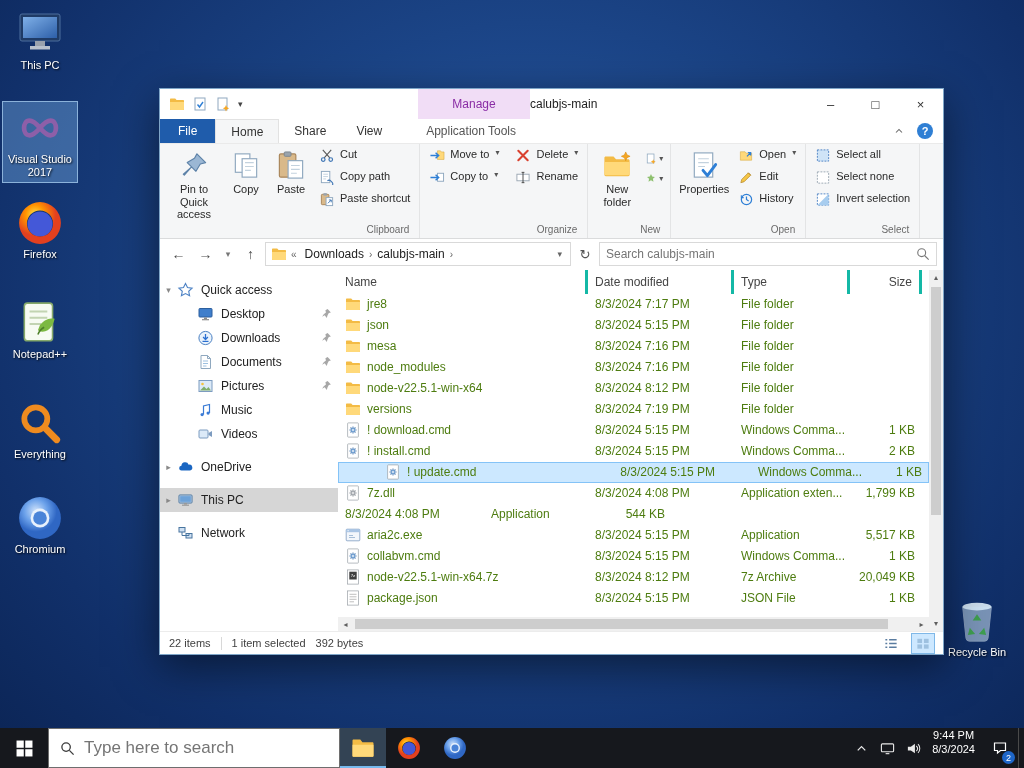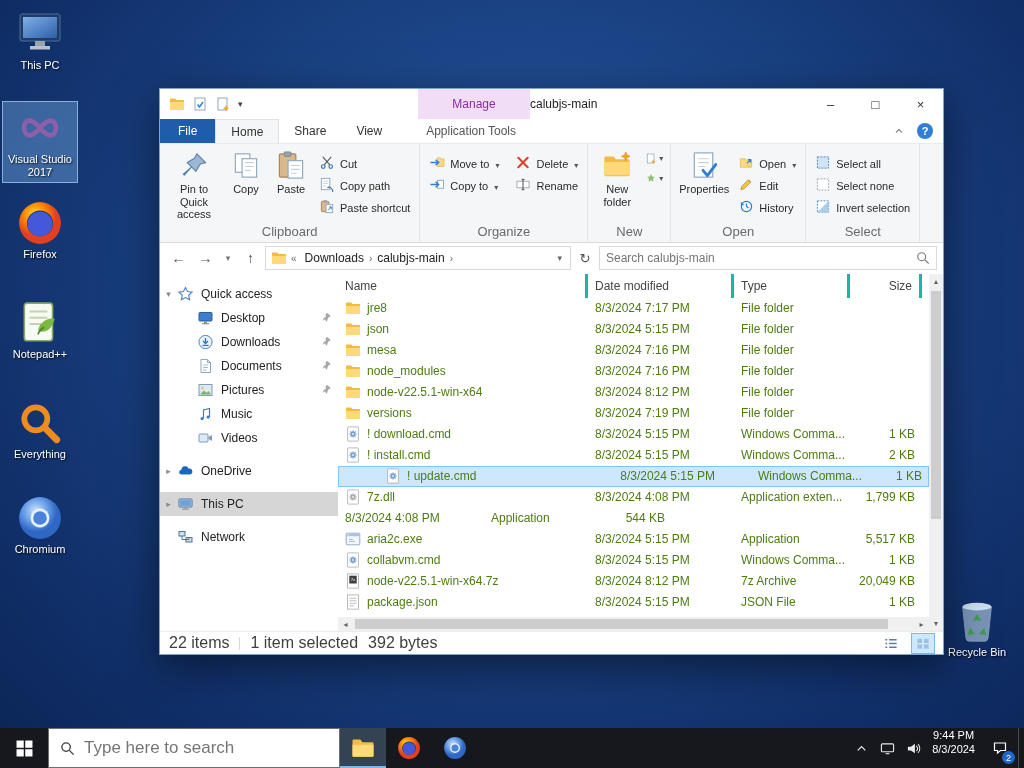--- a/index.html
+++ b/index.html
@@ -40,26 +40,26 @@
   .tab.contextual { margin-left:14px; color:#555; }
   .tabrow-right { margin-left:auto; display:flex; align-items:center; gap:12px; padding-right:10px; }
   .collapse-ic { width:12px; height:12px; }
   .helpbtn { width:16px; height:16px; border-radius:50%; background:#2f7fd4; color:#fff;
     font-size:11px; font-weight:bold; display:flex; align-items:center; justify-content:center; }
 
   
   .ribbon { flex:0 0 93px; background:#f5f6f7; border-bottom:1px solid #dadbdc; display:flex; }
   .rgroup { display:flex; flex-direction:column; border-right:1px solid #e3e4e5; }
   .rbody { flex:1; display:flex; align-items:flex-start; padding:3px 5px 0; gap:2px; }
-  .rgrouplabel { text-align:center; font-size:13px; color:#6a6a6a; padding:0 4px 3px; }
+  .rgrouplabel { text-align:right; font-size:10px; color:#6a6a6a; padding:0 10px 3px; }
   .rlarge { display:flex; flex-direction:column; align-items:center; text-align:center;
     font-size:11px; color:#2a2a2a; padding:3px 2px; line-height:1.15; }
   .ric32 { width:32px; height:31px; margin-bottom:2px; }
   .rsmallcol { display:flex; flex-direction:column; padding-top:1px; }
-  .rsmall { display:flex; align-items:flex-end; gap:5px; font-size:11px; height:22px; padding:0 4px; color:#2a2a2a; white-space:nowrap; }
+  .rsmall { display:flex; align-items:flex-start; gap:5px; font-size:11px; height:22px; padding:0 4px; color:#2a2a2a; white-space:nowrap; }
   .ri14 { width:16px; height:15px; flex:0 0 16px; }
   .dd { font-size:8px; color:#555; margin-left:1px; }
   .minibtn { width:22px; height:20px; display:flex; align-items:center; gap:1px; padding:2px; }
   .mi12 { width:13px; height:13px; }
 
   
   .addrrow { flex:0 0 31px; display:flex; align-items:center; gap:2px; padding:0 6px; background:#fff; }
   .navbtn { width:25px; height:24px; display:flex; align-items:center; justify-content:center;
     color:#4a4a4a; font-size:14px; }
   .navbtn.small { width:16px; font-size:9px; color:#777; }
@@ -102,21 +102,21 @@
   .hscroll { flex:0 0 14px; background:#f0f0f0; display:flex; align-items:center; }
   .harrow { width:15px; text-align:center; color:#5f5f5f; font-size:8px; }
   .htrack { flex:1; position:relative; height:100%; }
   .hthumb { position:absolute; left:2px; right:26px; top:2px; bottom:2px; background:#cdcdcd; }
   .vscroll { flex:0 0 14px; background:#f0f0f0; display:flex; flex-direction:column; }
   .varrow { height:15px; text-align:center; color:#5f5f5f; font-size:8px; line-height:15px; }
   .vtrack { flex:1; position:relative; }
   .vthumb { position:absolute; left:2px; right:2px; top:2px; height:228px; background:#cdcdcd; }
 
   .statusbar { flex:0 0 23px; border-top:1px solid #ececec; display:flex; align-items:center;
-    padding:0 9px; gap:10px; font-size:16px; color:#3f3f3f; }
+    padding:0 9px; gap:10px; font-size:11px; color:#3f3f3f; }
   .sdiv { width:1px; height:13px; background:#d8d8d8; }
   .sb-spacer { flex:1; }
   .viewbtn { width:22px; height:19px; padding:2px 3px; }
   .viewbtn.active { background:#cde8ff; outline:1px solid #7fb8e8; }
 
   
   #taskbar { position:absolute; left:0; bottom:0; width:1024px; height:40px;
     background:var(--taskbar_bg,#16181d); display:flex; align-items:stretch; z-index:6; }
   .tb-start { width:48px; display:flex; align-items:center; justify-content:center; }
   .tb-start .tic { width:17px; height:17px; }

